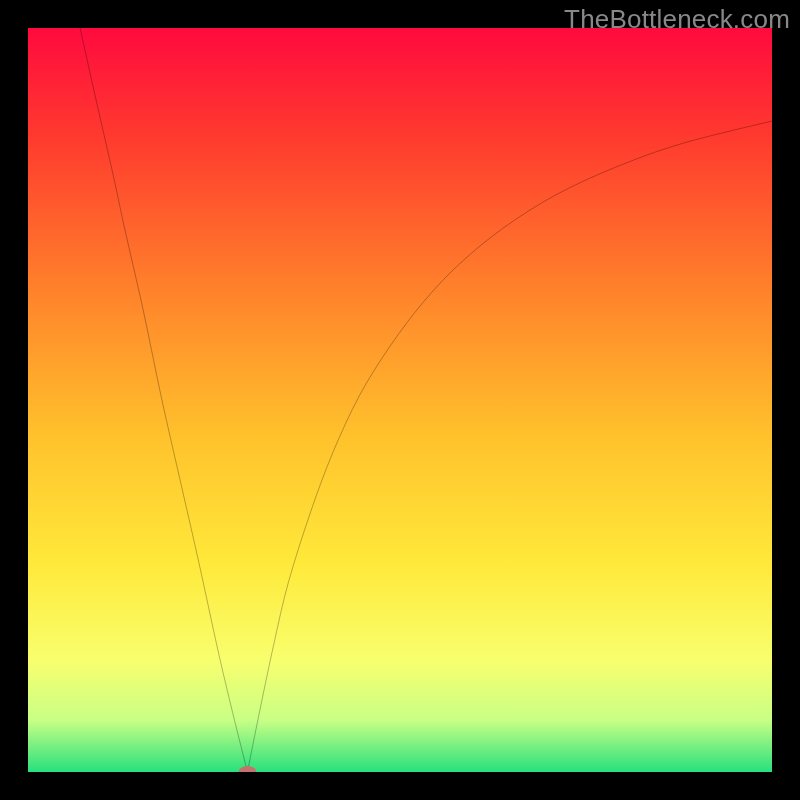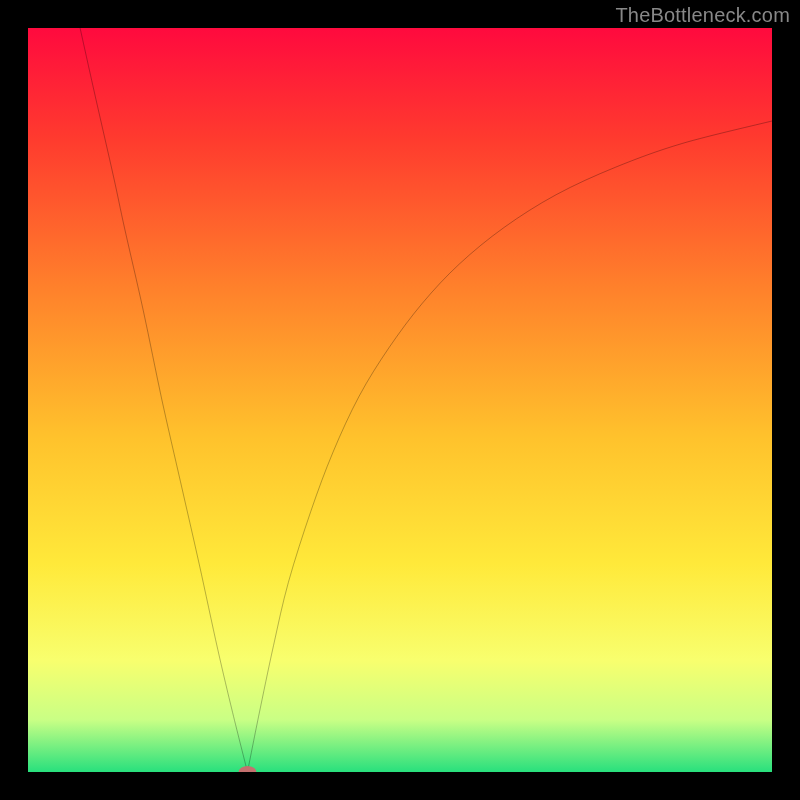--- a/index.html
+++ b/index.html
@@ -23,21 +23,21 @@
     top: 28px;
     width: 744px;
     height: 744px;
     overflow: hidden;
   }
   .attribution {
     position: absolute;
     top: 4px;
     right: 10px;
     color: #888;
-    font-size: 20px;
+    font-size: 26px;
     font-weight: 500;
     letter-spacing: 0.2px;
   }
 </style>
 </head>
 <body>
 
 <div class="frame">
   <div class="attribution">TheBottleneck.com</div>
 

